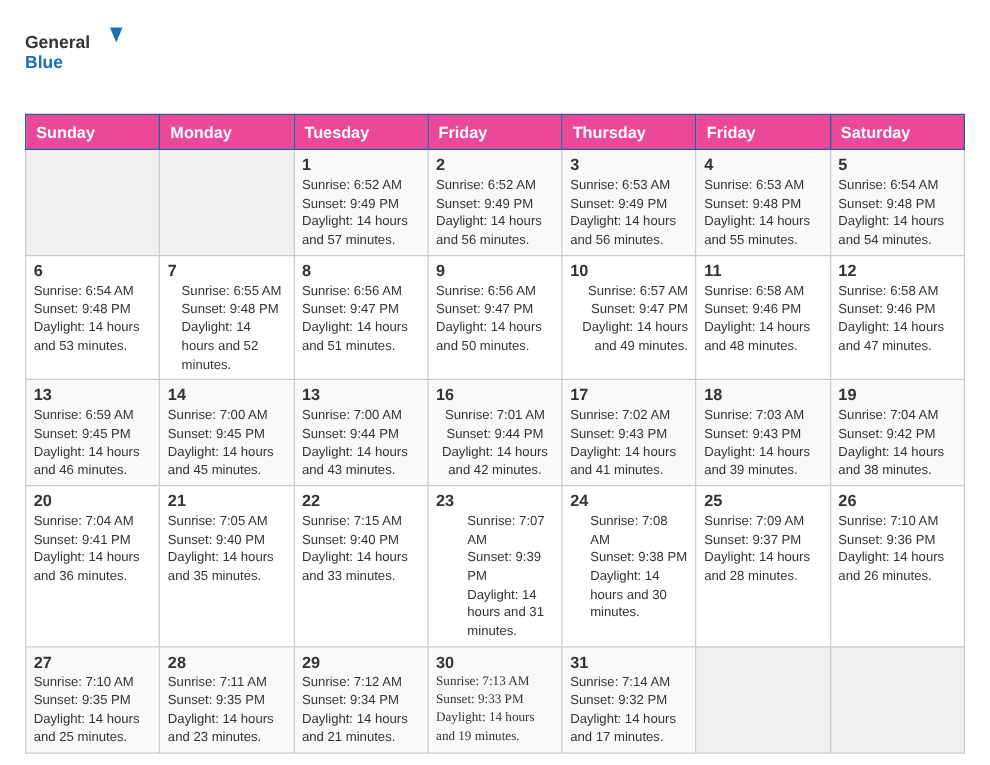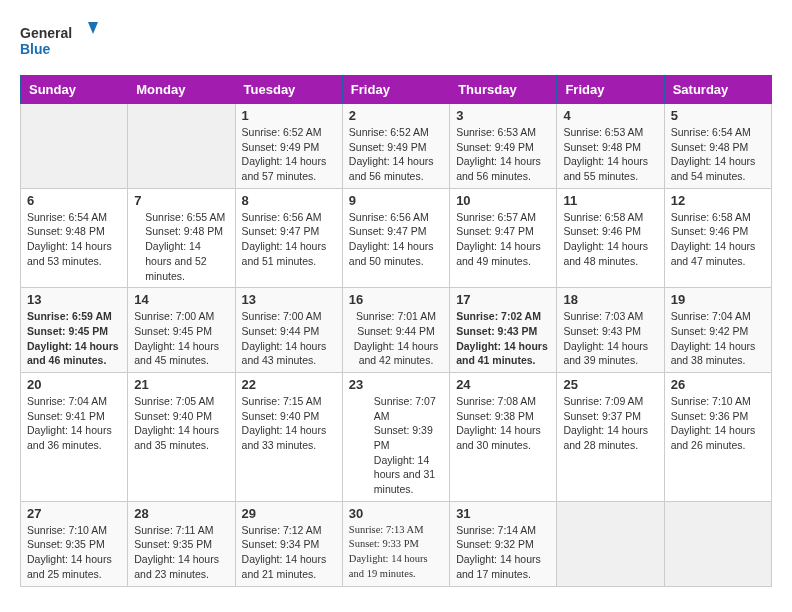--- a/index.html
+++ b/index.html
@@ -7,21 +7,21 @@
       font-family: Arial, sans-serif;
       background: #fff;
       width: 792px;
       min-height: 612px;
       padding: 20px;
     }
     .header-area {
       display: flex;
       justify-content: space-between;
       align-items: flex-start;
-      margin-bottom: 10px;
+      margin-bottom: 26px;
     }
     .logo {
       display: flex;
       align-items: center;
       font-size: 18px;
       font-weight: bold;
     }
     .title-area {
       text-align: right;
     }
@@ -33,21 +33,21 @@
     .subtitle {
       font-size: 15px;
       color: #333;
     }
     .calendar {
       width: 100%;
       border-collapse: collapse;
       border: 1px solid #ccc;
     }
     .calendar th {
-      background-color: #a21caf;
+      background-color: #ec4899;
       color: #fff;
       text-align: left;
       padding: 6px 8px;
       font-size: 13px;
       border: 1px solid #2060a0;
     }
     .calendar td {
       vertical-align: top;
       padding: 4px 6px;
       border: 1px solid #ccc;
@@ -161,41 +161,41 @@
 Daylight: 14 hours and 51 minutes.</div>
         </td>
         <td>
           <span class="day-number">9</span>
           <div class="day-info" style="white-space: pre-line;">Sunrise: 6:56 AM
 Sunset: 9:47 PM
 Daylight: 14 hours and 50 minutes.</div>
         </td>
         <td>
           <span class="day-number">10</span>
-          <div class="day-info" style="white-space: pre-line;">Sunrise: 6:57 AM
+          <div class="day-info" style="white-space: pre-line; text-align: right;">Sunrise: 6:57 AM
 Sunset: 9:47 PM
 Daylight: 14 hours and 49 minutes.</div>
         </td>
         <td>
           <span class="day-number">11</span>
           <div class="day-info" style="white-space: pre-line;">Sunrise: 6:58 AM
 Sunset: 9:46 PM
 Daylight: 14 hours and 48 minutes.</div>
         </td>
         <td>
           <span class="day-number">12</span>
           <div class="day-info" style="white-space: pre-line;">Sunrise: 6:58 AM
 Sunset: 9:46 PM
 Daylight: 14 hours and 47 minutes.</div>
         </td>
       </tr>
       <tr>
         <td>
           <span class="day-number">13</span>
-          <div class="day-info" style="white-space: pre-line; font-weight: bold;">Sunrise: 6:59 AM
+          <div class="day-info" style="white-space: pre-line;">Sunrise: 6:59 AM
 Sunset: 9:45 PM
 Daylight: 14 hours and 46 minutes.</div>
         </td>
         <td>
           <span class="day-number">14</span>
           <div class="day-info" style="white-space: pre-line;">Sunrise: 7:00 AM
 Sunset: 9:45 PM
 Daylight: 14 hours and 45 minutes.</div>
         </td>
         <td>
@@ -205,21 +205,21 @@
 Daylight: 14 hours and 43 minutes.</div>
         </td>
         <td>
           <span class="day-number">16</span>
           <div class="day-info" style="white-space: pre-line; text-align: center;">Sunrise: 7:01 AM
 Sunset: 9:44 PM
 Daylight: 14 hours and 42 minutes.</div>
         </td>
         <td>
           <span class="day-number">17</span>
-          <div class="day-info" style="white-space: pre-line; font-weight: bold;">Sunrise: 7:02 AM
+          <div class="day-info" style="white-space: pre-line;">Sunrise: 7:02 AM
 Sunset: 9:43 PM
 Daylight: 14 hours and 41 minutes.</div>
         </td>
         <td>
           <span class="day-number">18</span>
           <div class="day-info" style="white-space: pre-line;">Sunrise: 7:03 AM
 Sunset: 9:43 PM
 Daylight: 14 hours and 39 minutes.</div>
         </td>
         <td>
@@ -249,21 +249,21 @@
 Daylight: 14 hours and 33 minutes.</div>
         </td>
         <td>
           <span class="day-number">23</span>
           <div class="day-info" style="white-space: pre-line; margin-left: 25px;">Sunrise: 7:07 AM
 Sunset: 9:39 PM
 Daylight: 14 hours and 31 minutes.</div>
         </td>
         <td>
           <span class="day-number">24</span>
-          <div class="day-info" style="white-space: pre-line;">Sunrise: 7:08 AM
+          <div class="day-info" style="white-space: pre-line; margin-left: 16px;">Sunrise: 7:08 AM
 Sunset: 9:38 PM
 Daylight: 14 hours and 30 minutes.</div>
         </td>
         <td>
           <span class="day-number">25</span>
           <div class="day-info" style="white-space: pre-line;">Sunrise: 7:09 AM
 Sunset: 9:37 PM
 Daylight: 14 hours and 28 minutes.</div>
         </td>
         <td>

